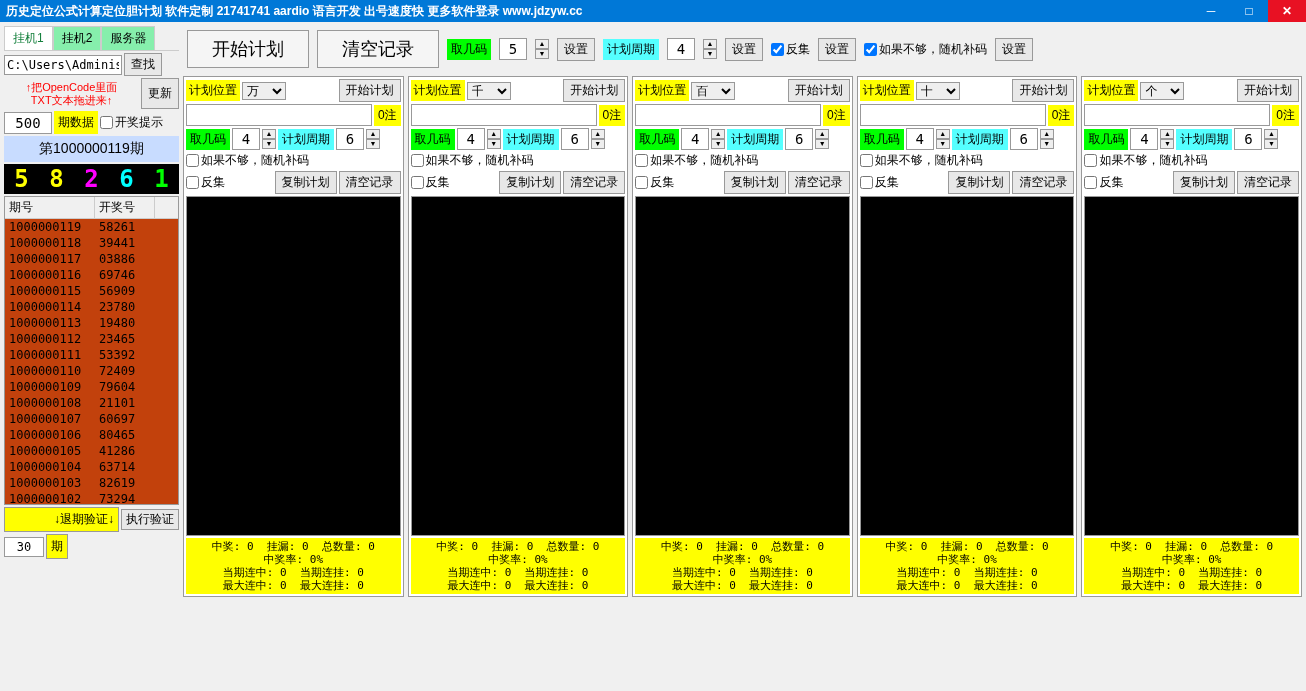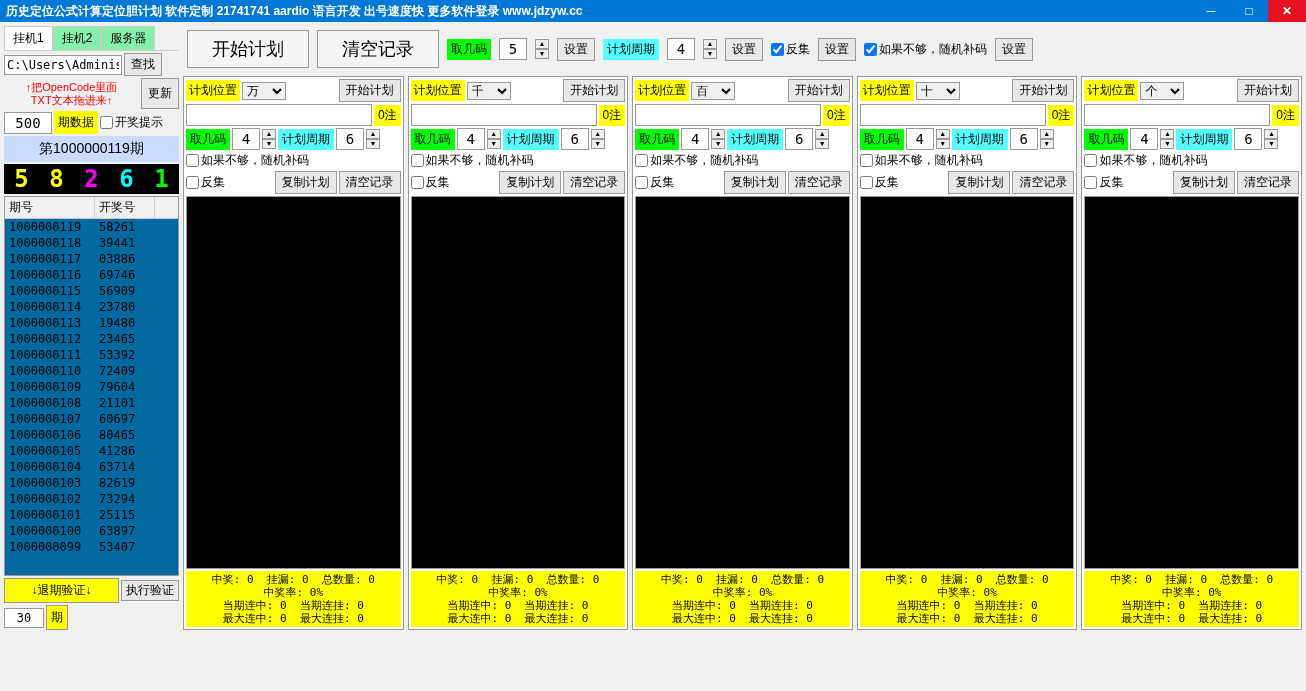--- a/index.html
+++ b/index.html
@@ -7,39 +7,39 @@
 
 .titlebar { background: #0078d7; color: #fff; height: 22px; display: flex; align-items: center; padding-left: 6px; font-weight: bold; }
 .titlebar .title { flex: 1; font-size: 12px; }
 .titlebar .winbtn { height: 22px; width: 38px; display:flex; align-items:center; justify-content:center; font-size:12px; }
 .titlebar .close { background: #e81123; }
 
 .content { padding: 4px; display:flex; gap:4px; }
 .left-col { width: 175px; display:flex; flex-direction:column; gap:2px; }
 .tabs { display:flex; border-bottom:1px solid #ccc; }
 .tab { padding:3px 8px; border:1px solid #ccc; border-bottom:none; background:#86efac; font-size:12px; cursor:pointer; }
-.tab.active { background:#fff; color:#000000; }
+.tab.active { background:#fff; color:#15803d; }
 
 .row { display:flex; gap:2px; align-items:center; }
 .txtbox { border:1px solid #999; padding:2px; font-size:12px; font-family: monospace; }
 .btn { border:1px solid #999; background:#e8e8e8; padding:2px 6px; font-size:12px; cursor:pointer; }
 .redtxt { color:#f00; font-size:11px; text-align:center; line-height:13px; }
 
 .numrow { display:flex; background:#000; height:30px; }
 .numcell { flex:1; font-family:monospace; font-size:24px; font-weight:bold; text-align:center; line-height:30px; }
 .c0{color:#ff0}.c1{color:#ff0}.c2{color:#f0f}.c3{color:#0ff}.c4{color:#0f0}
 
-.datagrid { border:1px solid #999; height:380px; overflow-y:scroll; background:#0369a1; }
+.datagrid { border:1px solid #999; height:309px; overflow-y:scroll; background:#c2410c; }
 .dghead { display:flex; background:#f0f0f0; border-bottom:1px solid #ccc; font-size:12px; }
 .dghead > div { padding:2px 4px; border-right:1px solid #ccc; }
 .dgrow { display:flex; font-size:12px; font-family:monospace; }
 .dgrow > div { padding:1px 4px; }
 .colA{width:90px}.colB{width:60px}
 
-.yellowbtn { background:#ff0; border:1px solid #999; padding:3px 4px; font-size:12px; cursor:pointer; }
+.yellowbtn { background:#ff0; border:1px solid #999; padding:3px 4px; font-size:12px; cursor:pointer;text-align:right; }
 
 .right-col { flex:1; display:flex; flex-direction:column; gap:4px; }
 .top-controls { display:flex; gap:8px; align-items:center; padding:4px; }
 .bigbtn { border:1px solid #999; background:#f5f5f5; padding:6px 24px; font-size:18px; cursor:pointer; }
 .greenbg { background:#0f0; padding:2px 4px; }
 .cyanbg { background:#5ff; padding:2px 4px; }
 .numinput { width:28px; border:1px solid #999; text-align:center; font-size:14px; font-family:monospace; padding:2px; }
 .spinner { display:flex; flex-direction:column; }
 .spinner button { width:14px; height:10px; font-size:7px; line-height:6px; border:1px solid #999; background:#eee; cursor:pointer; }
 

